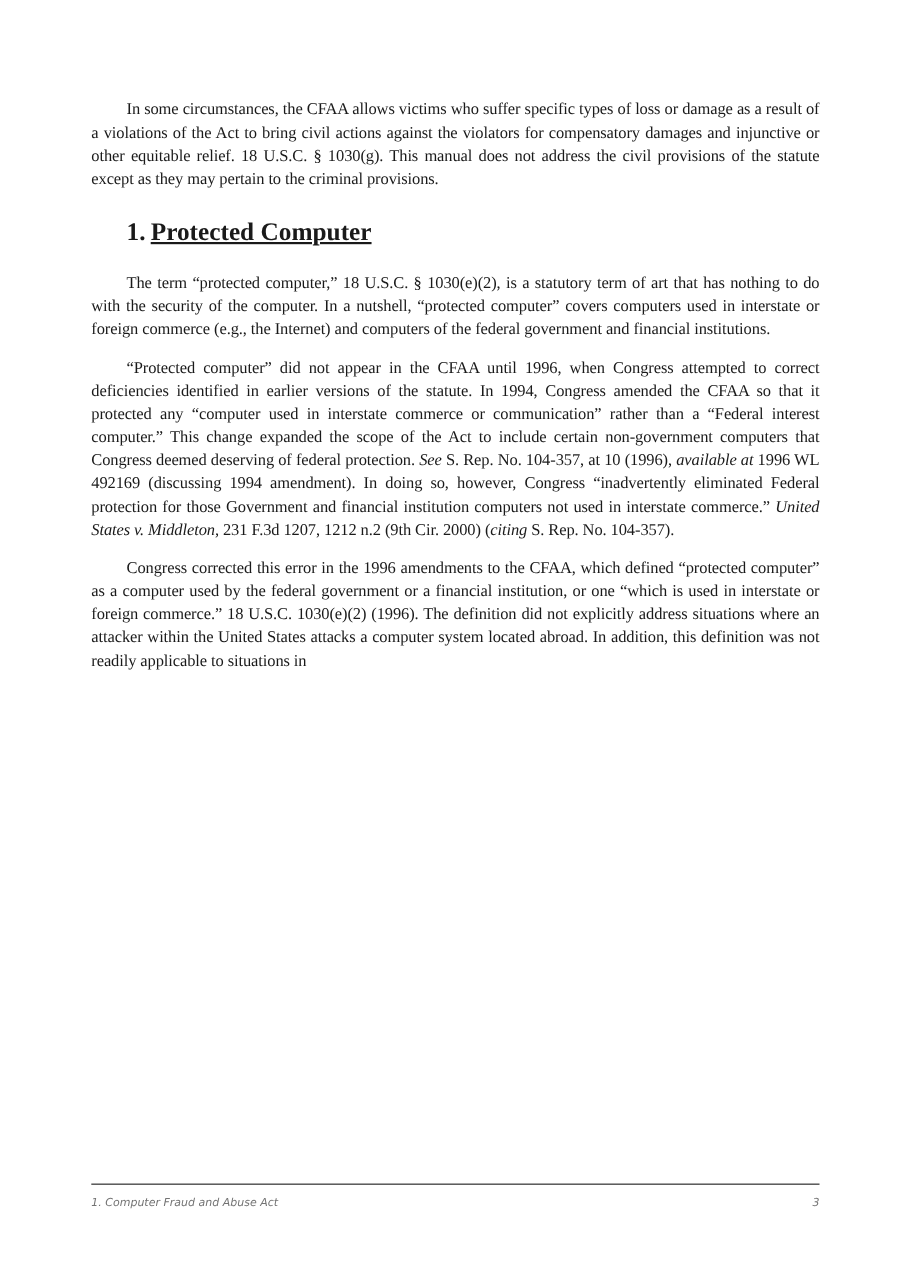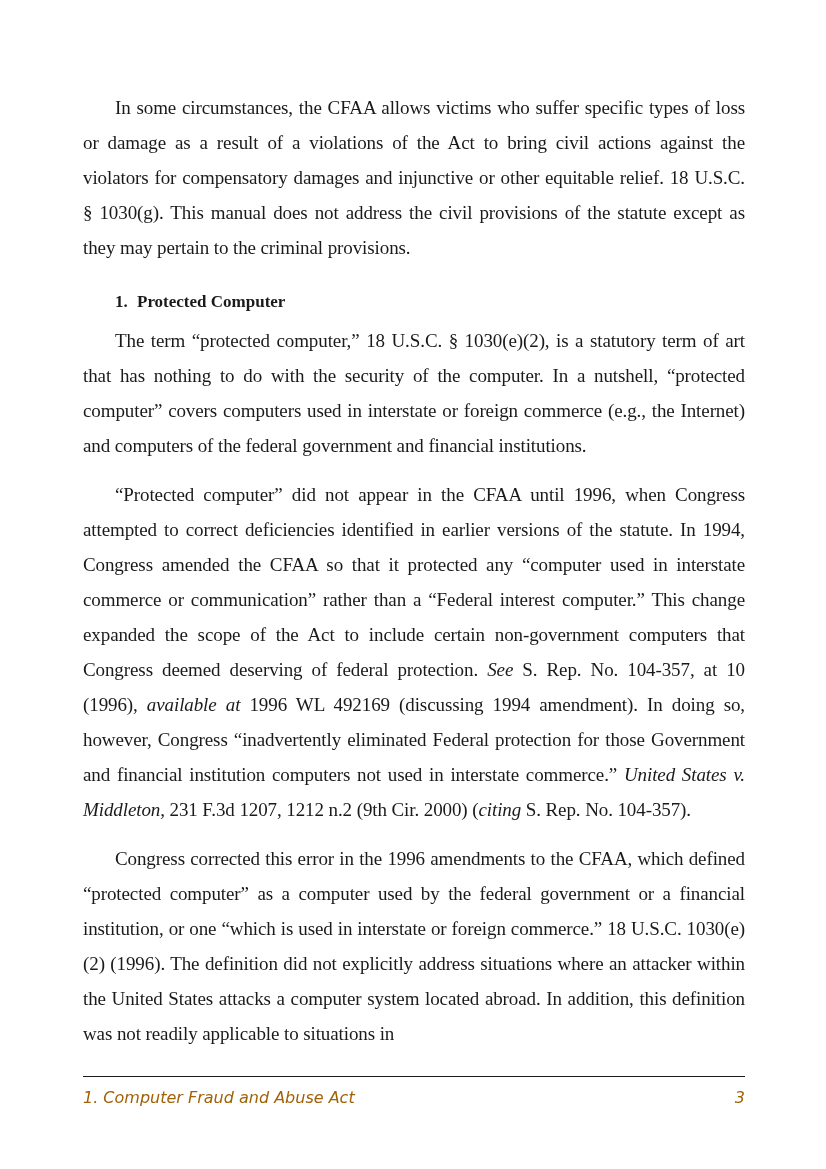--- a/index.html
+++ b/index.html
@@ -1,26 +1,26 @@
 <!DOCTYPE html>
 <html><head>
   <meta charset="utf-8">
   <style>
     html, body { margin: 0; padding: 0; background: #ffffff; }
     body { width: 826px; height: 1169px; position: relative; overflow: hidden; color: #1a1a1a; }
     .page { position: absolute; left: 83px; top: 90px; width: 662px; font-family: "Liberation Serif", "DejaVu Serif", serif; }
-    p.para { margin: 0; font-size: 19px; line-height: 35px; text-align: justify; text-indent: 32px; letter-spacing: -0.1px; }
+    p.para { margin: 0; font-size: 15px; line-height: 21px; text-align: justify; text-indent: 32px; letter-spacing: -0.1px; }
     .sec-heading { font-size: 25px; font-weight: normal; margin: 40px 0 0 0; line-height: 30px; color: #111; }
     .sec-heading .num { display: inline-block; width: 42px; }
-    .sub-heading { font-size: 17px; font-weight: bold; margin: 16px 0 10px 32px; line-height: 22px; }
+    .sub-heading { font-size: 23px; font-weight: bold; margin: 16px 0 26px 32px; line-height: 22px; text-decoration: underline; }
     .sub-heading .num { display: inline-block; width: 22px; }
     .gap-s { height: 10px; }
     .gap-m { height: 14px; }
     .footer-rule { position: absolute; left: 83px; top: 1076px; width: 662px; height: 1px; background: #1a1a1a; }
-    .footer { position: absolute; left: 83px; top: 1088px; width: 662px; display: flex; justify-content: space-between; font-family: "DejaVu Sans", "Liberation Sans", sans-serif; font-style: italic; font-size: 16px; color: #a16207; }
+    .footer { position: absolute; left: 83px; top: 1088px; width: 662px; display: flex; justify-content: space-between; font-family: "DejaVu Sans", "Liberation Sans", sans-serif; font-style: italic; font-size: 10px; color: #737373; }
     em { font-style: italic; }
   </style>
 </head>
 <body>
 
 <div class="page">
   <p class="para">In some circumstances, the CFAA allows victims who suffer specific types of loss or damage as a result of a violations of the Act to bring civil actions against the violators for compensatory damages and injunctive or other equitable relief. 18 U.S.C. § 1030(g). This manual does not address the civil provisions of the statute except as they may pertain to the criminal provisions.</p>
 
   <div class="gap-s"></div>
 

